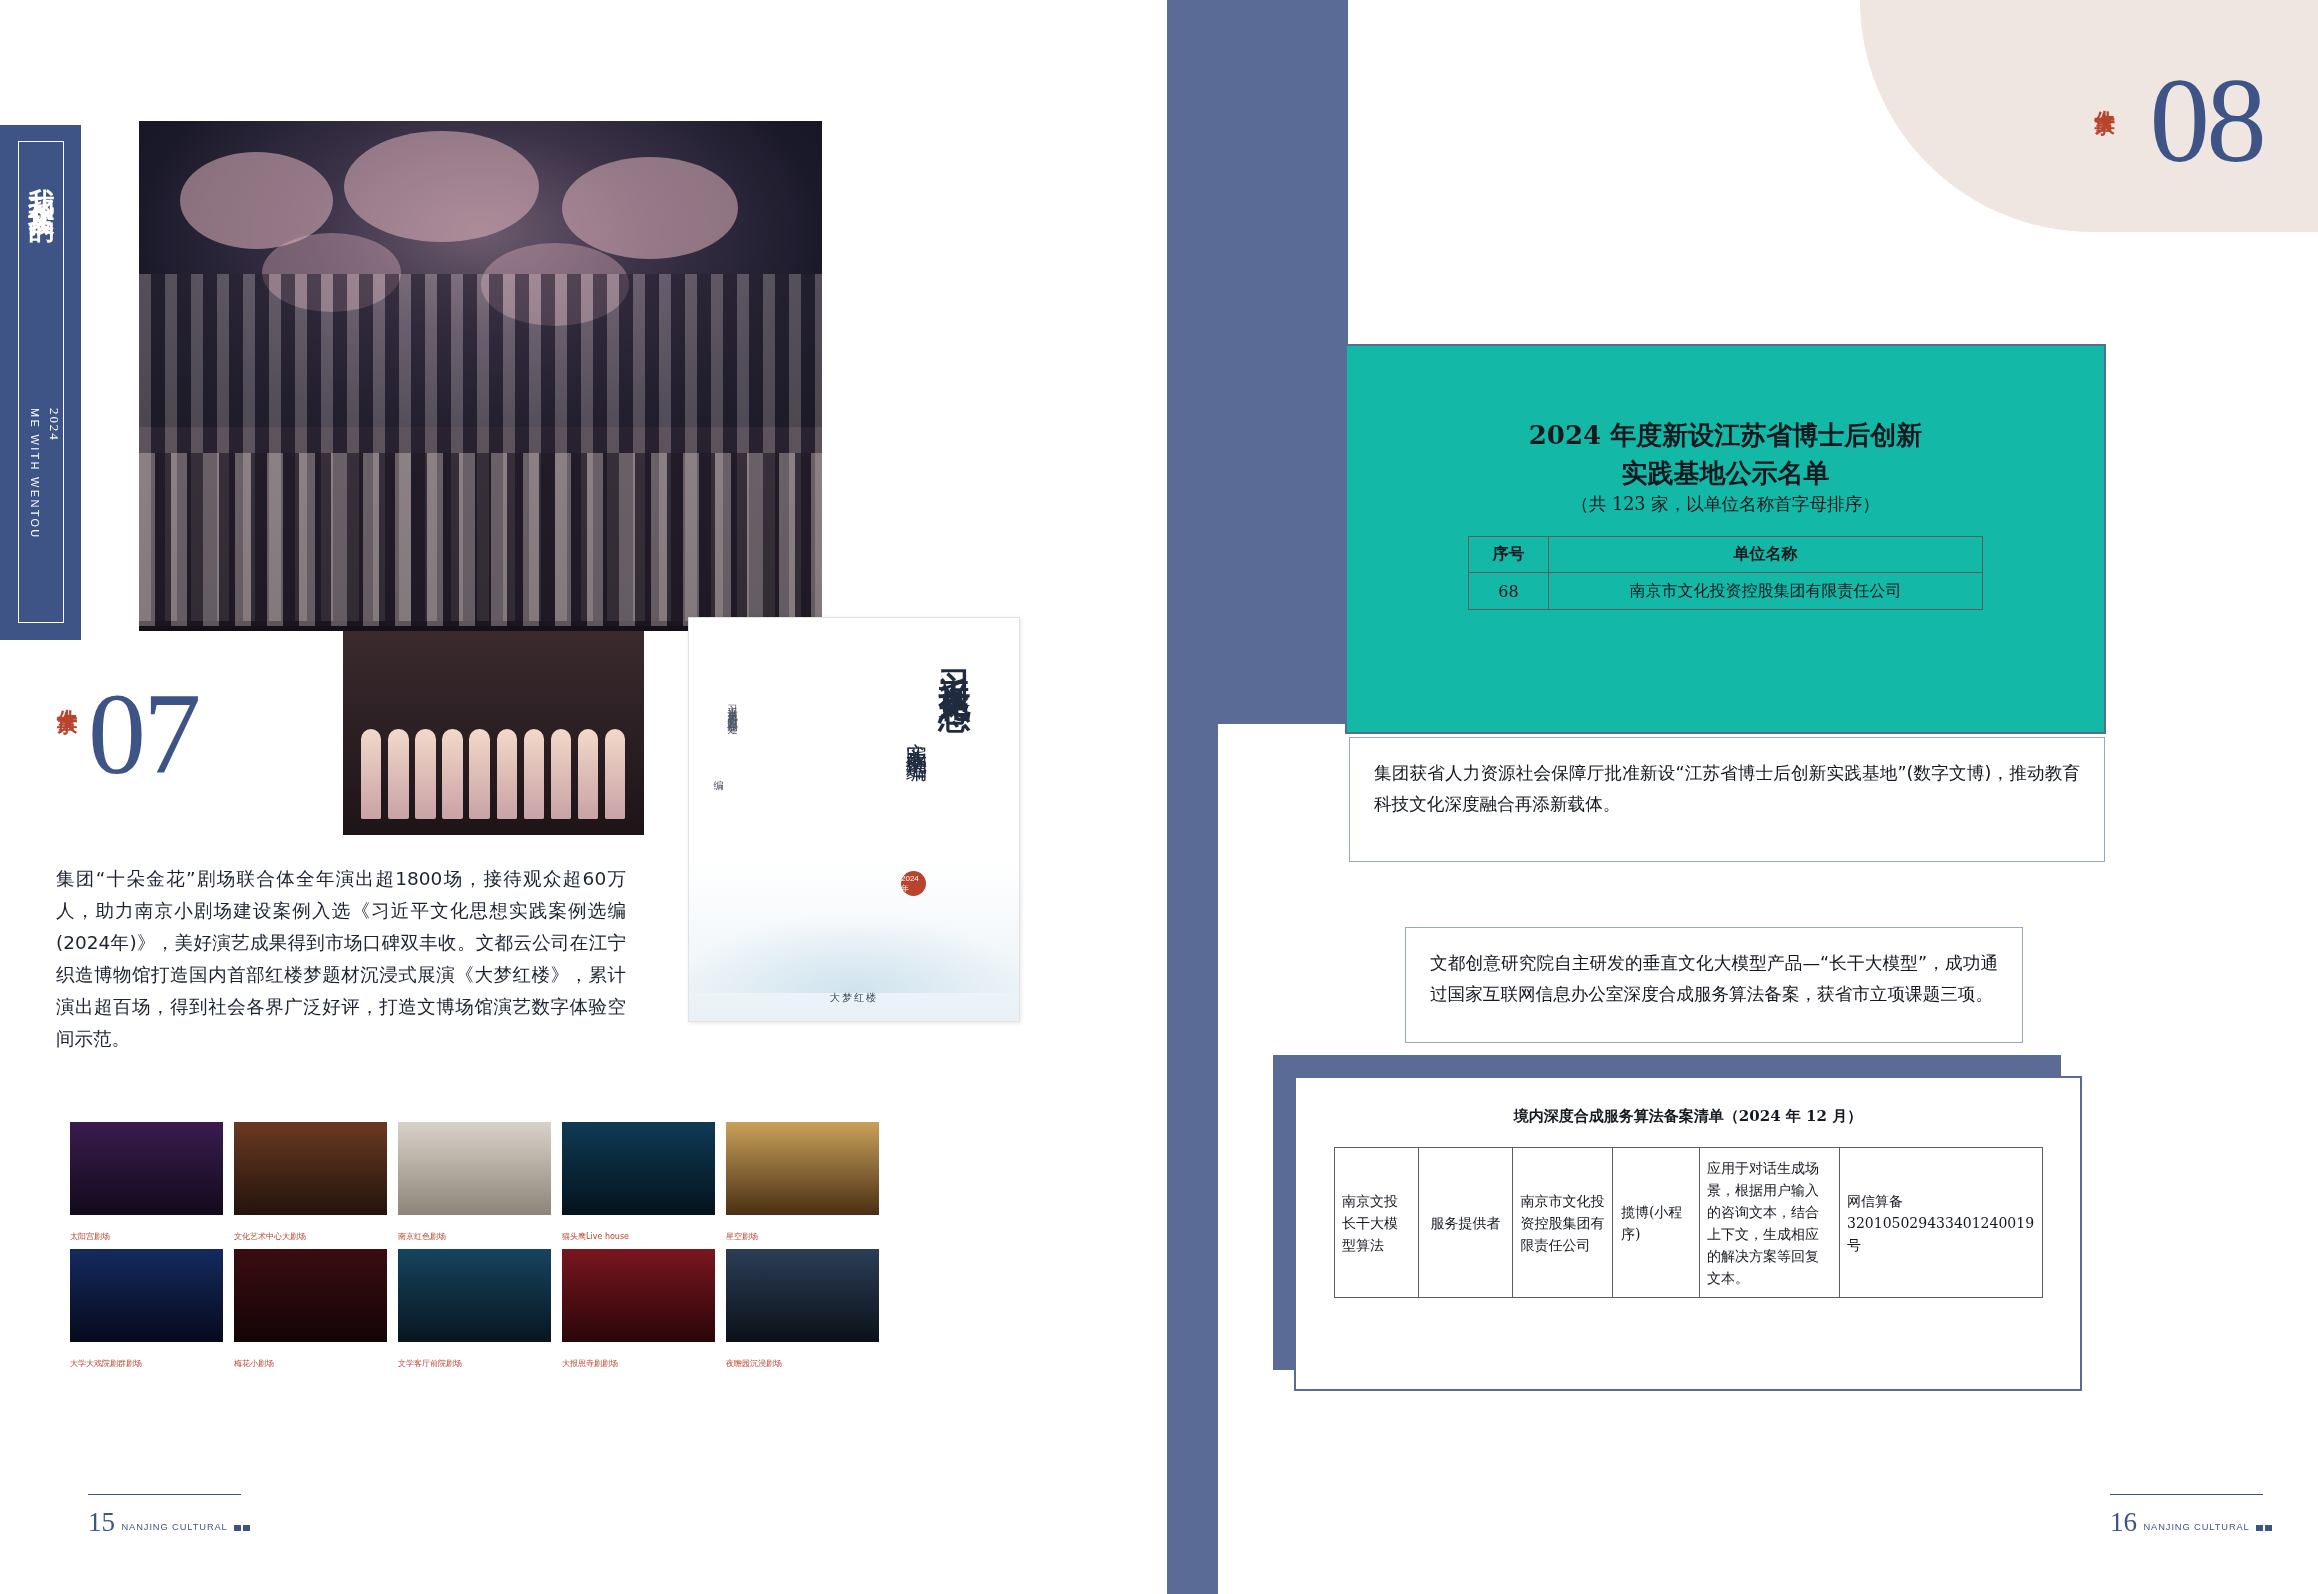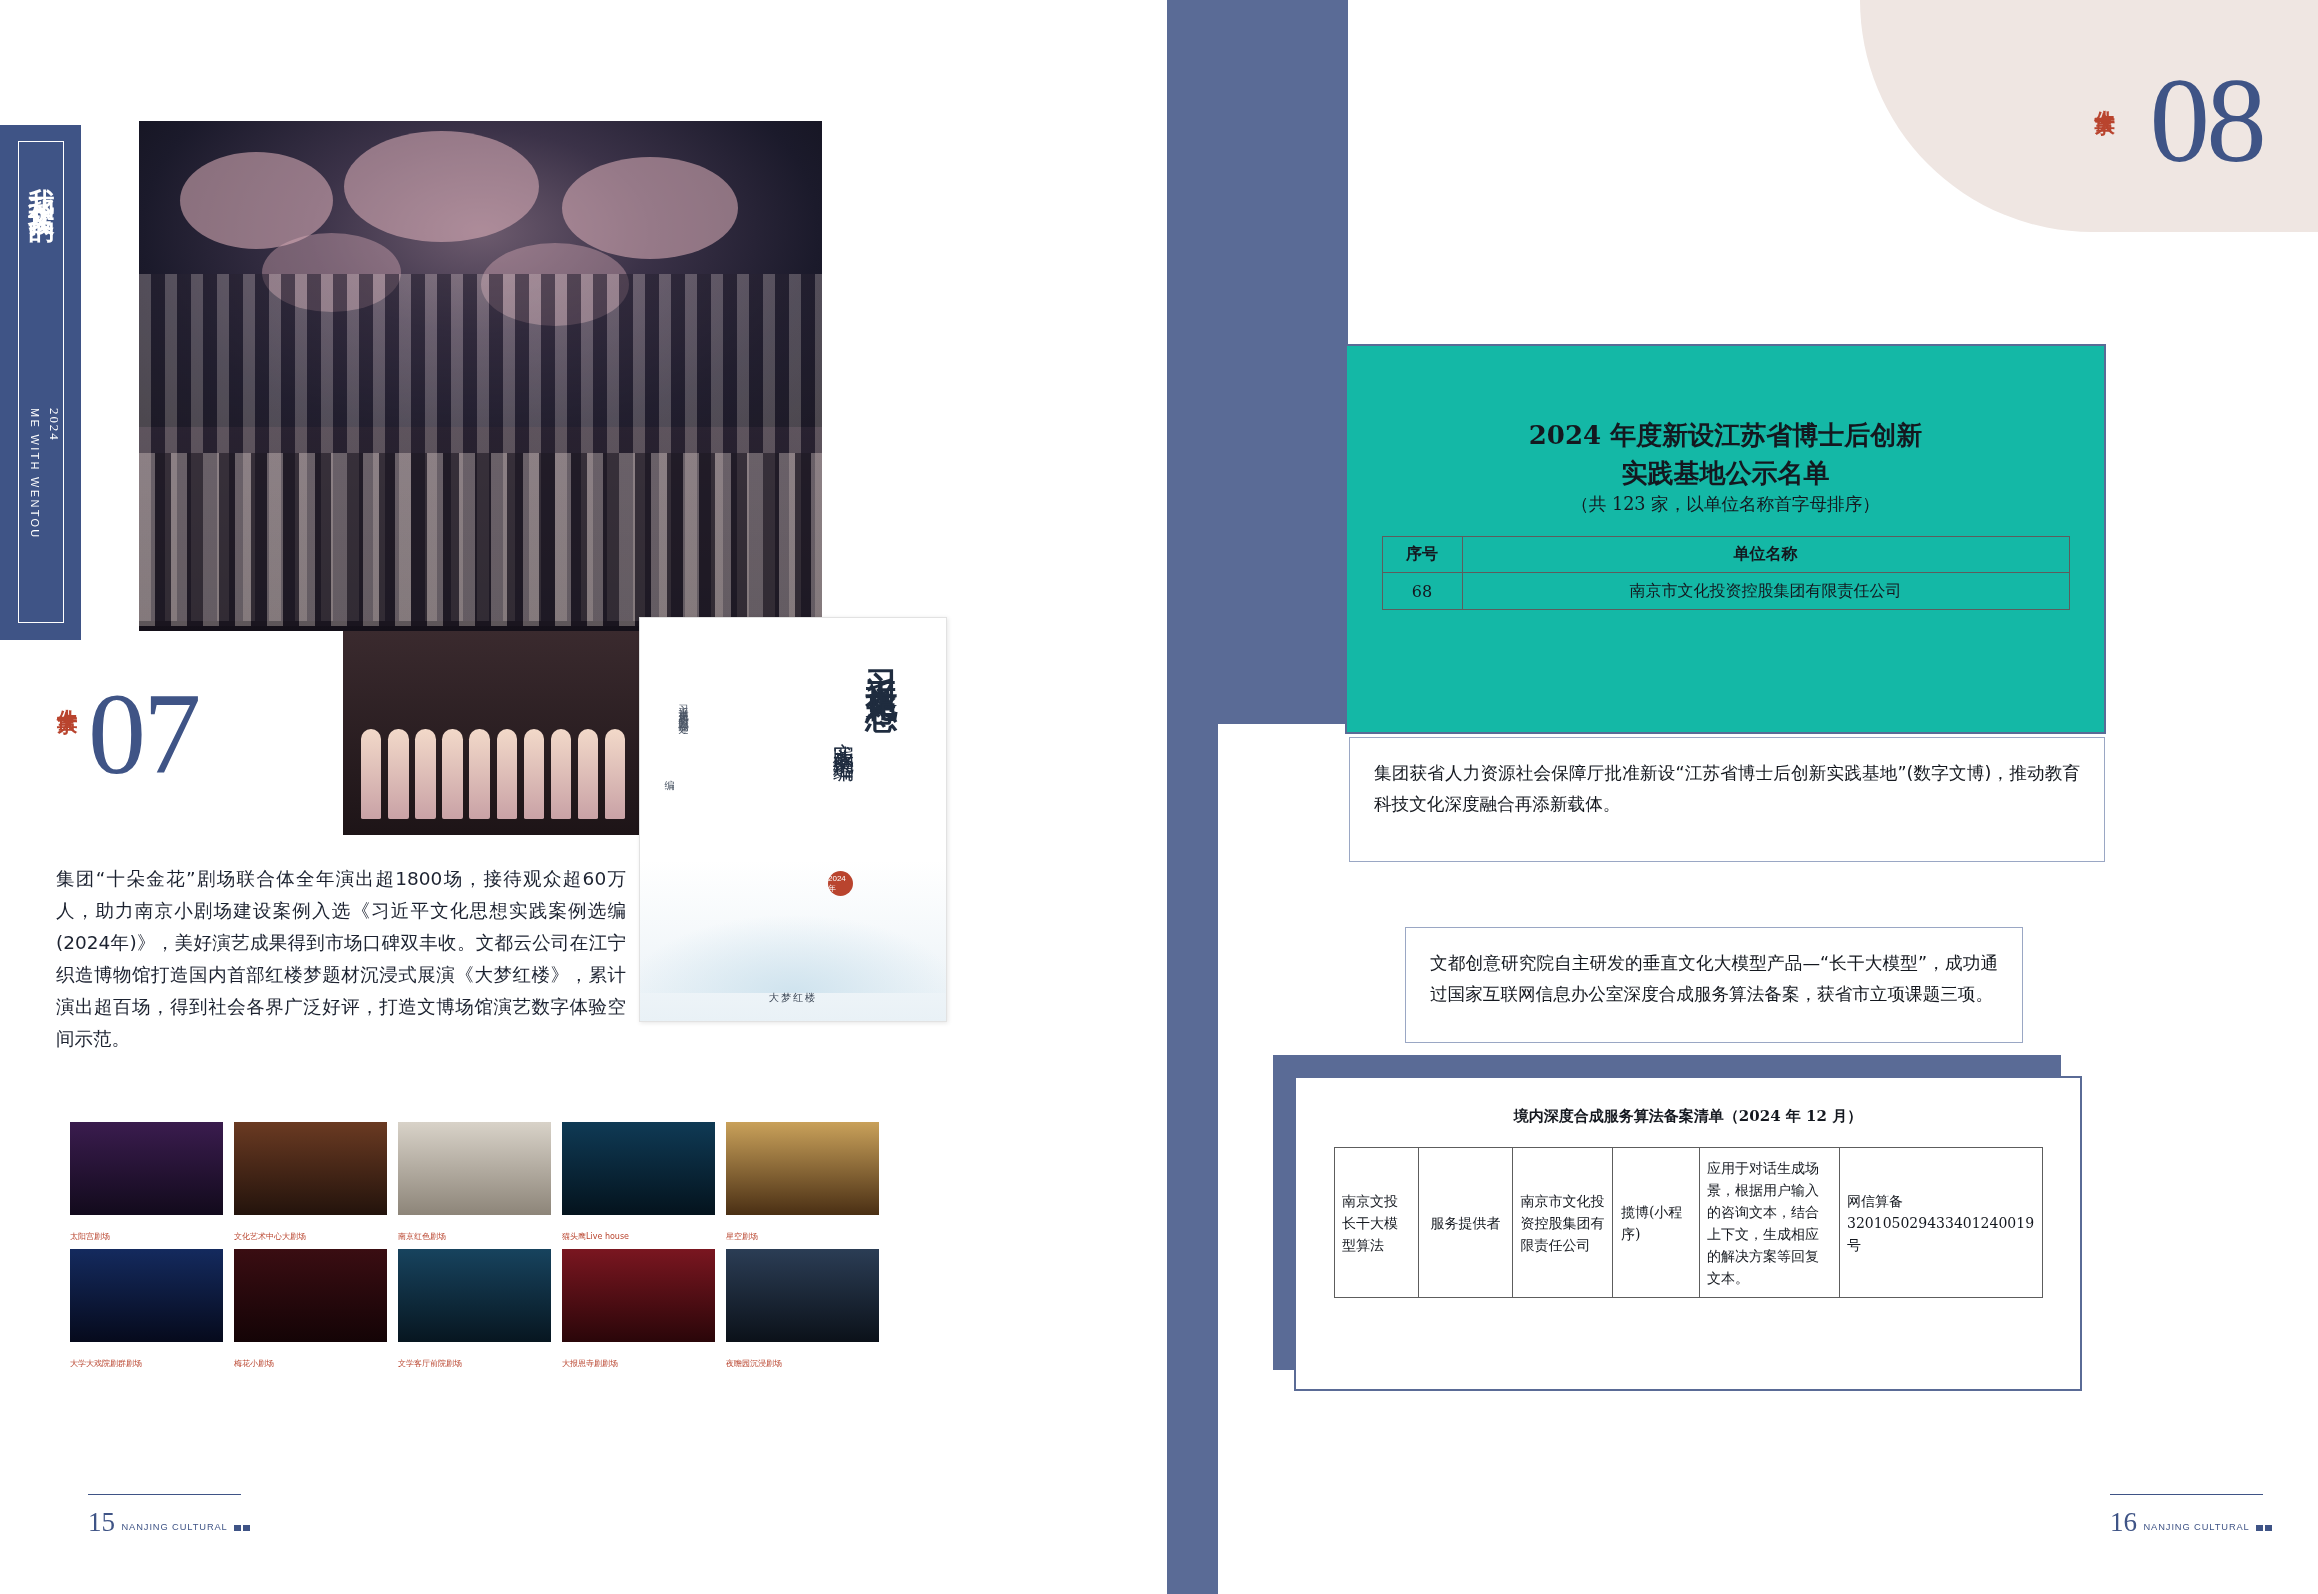--- a/index.html
+++ b/index.html
@@ -160,26 +160,27 @@
     position: absolute;
     bottom: 8%;
     width: 20.4px; height: 44%;
     border-radius: 10.2px 10.2px 1.9px 1.9px;
     background: linear-gradient(#f2d9c9, #c9a2a6);
   }
 
   
   .book {
     position: absolute;
-    left: 639px; top: 617px;
+    left: 688px; top: 617px;
     width: 306px; height: 403px;
     background: linear-gradient(#ffffff 60%, #e9f1f6 100%);
     border: 0.5px solid #e2e2e2;
     box-shadow: 0.9px 1.4px 4.6px rgba(0,0,0,0.10);
     overflow: hidden;
+    padding-left: 24px;
   }
   .book-title {
     position: absolute;
     right: 42px; top: 28px;
     font-size: 32px;
     font-weight: bold;
     color: #1f2c3f;
     writing-mode: vertical-rl;
     letter-spacing: 4.6px;
     font-family: "DejaVu Sans", serif;
@@ -368,21 +369,21 @@
   .notice-sub {
     text-align: center;
     font-size: 17.6px;
     color: #14181f;
     margin-top: 0;
     font-family: "DejaVu Serif", serif;
   }
   .notice-table {
     margin: 19.5px auto 0 auto;
     border-collapse: collapse;
-    width: 688px;
+    width: 515px;
     font-family: "DejaVu Serif", serif;
     padding-left: 12px;
   }
   .notice-table td, .notice-table th {
     border: 0.9px solid #5d5d5d;
     font-size: 16px;
     padding: 7.4px 0;
     text-align: center;
     font-weight: normal;
     color: #14181f;

